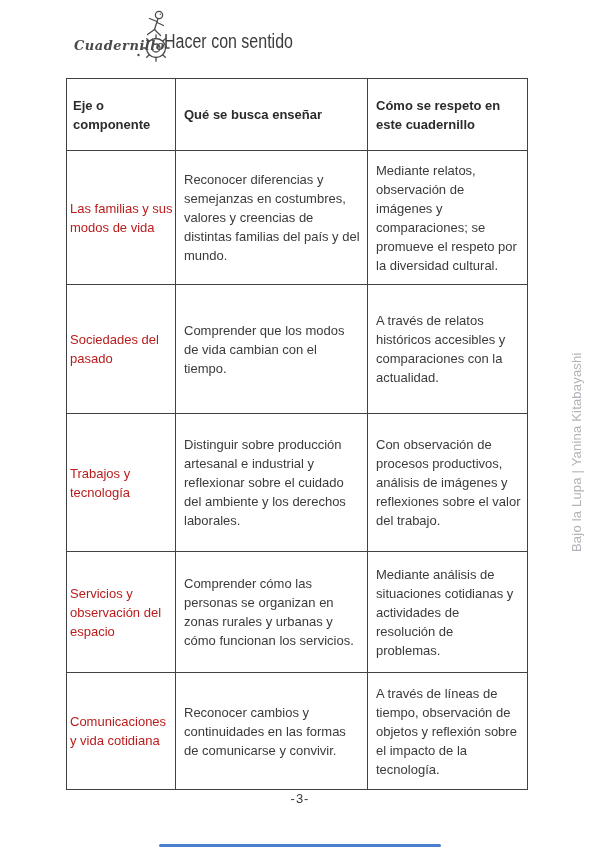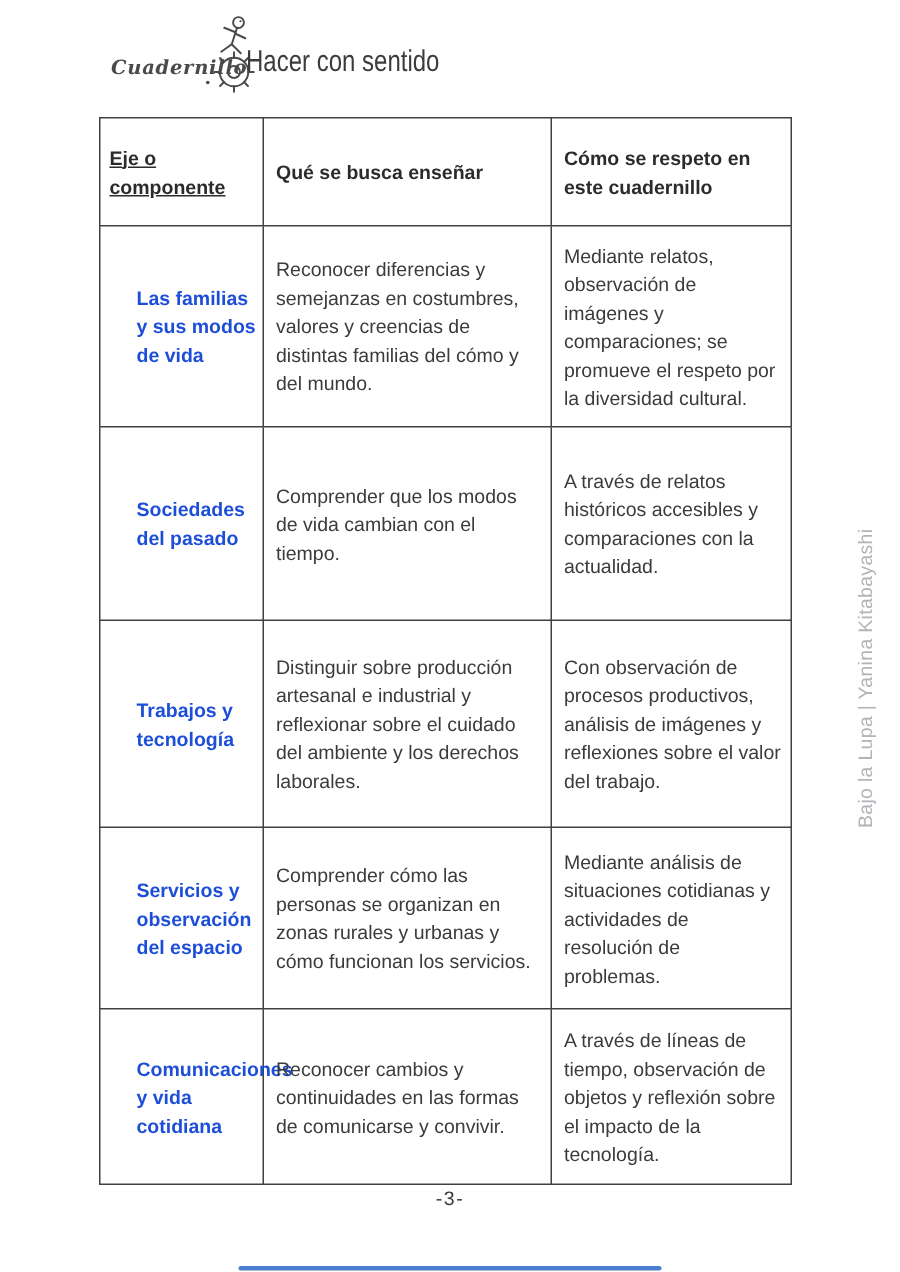--- a/index.html
+++ b/index.html
@@ -41,24 +41,24 @@
     border: 1px solid #414141;
     vertical-align: middle;
     font-size: 13px; line-height: 19px;
     text-align: left;
   }
   table.matrix th {
     font-weight: 700; color: #2b2b2b;
     padding: 6px 8px 6px 8px;
   }
   table.matrix td.eje {
-    font-weight: 700; color: #1d4ed8;
-    padding: 6px 2px 6px 24px;
+    font-weight: 400; color: #b91c1c;
+    padding: 6px 2px 6px 3px;
   }
-  table.matrix th.h-eje { padding-left: 6px; padding-right: 0; text-decoration: underline; }
+  table.matrix th.h-eje { padding-left: 6px; padding-right: 0; }
   table.matrix td.body { padding: 6px 6px 6px 8px; color: #3b3b3b; }
   tr.hdr   { height: 72px; }
   tr.r0 { height: 134px; }
   tr.r1 { height: 129px; }
   tr.r2 { height: 138px; }
   tr.r3 { height: 121px; }
   tr.r4 { height: 117px; }
 
   
   .watermark {
@@ -122,21 +122,21 @@
         <col class="c3">
       </colgroup>
     <tbody>
         <tr class="hdr">
       <th class="h-eje">Eje o componente</th>
       <th>Qué se busca enseñar</th>
       <th>Cómo se respeto en este cuadernillo</th>
     </tr>
     <tr class="r0">
       <td class="eje">Las familias y sus modos de vida</td>
-      <td class="body">Reconocer diferencias y semejanzas en costumbres, valores y creencias de distintas familias del cómo y del mundo.</td>
+      <td class="body">Reconocer diferencias y semejanzas en costumbres, valores y creencias de distintas familias del país y del mundo.</td>
       <td class="body">Mediante relatos, observación de imágenes y comparaciones; se promueve el respeto por la diversidad cultural.</td>
     </tr>
     <tr class="r1">
       <td class="eje">Sociedades del pasado</td>
       <td class="body">Comprender que los modos de vida cambian con el tiempo.</td>
       <td class="body">A través de relatos históricos accesibles y comparaciones con la actualidad.</td>
     </tr>
     <tr class="r2">
       <td class="eje">Trabajos y tecnología</td>
       <td class="body">Distinguir sobre producción artesanal e industrial y reflexionar sobre el cuidado del ambiente y los derechos laborales.</td>

